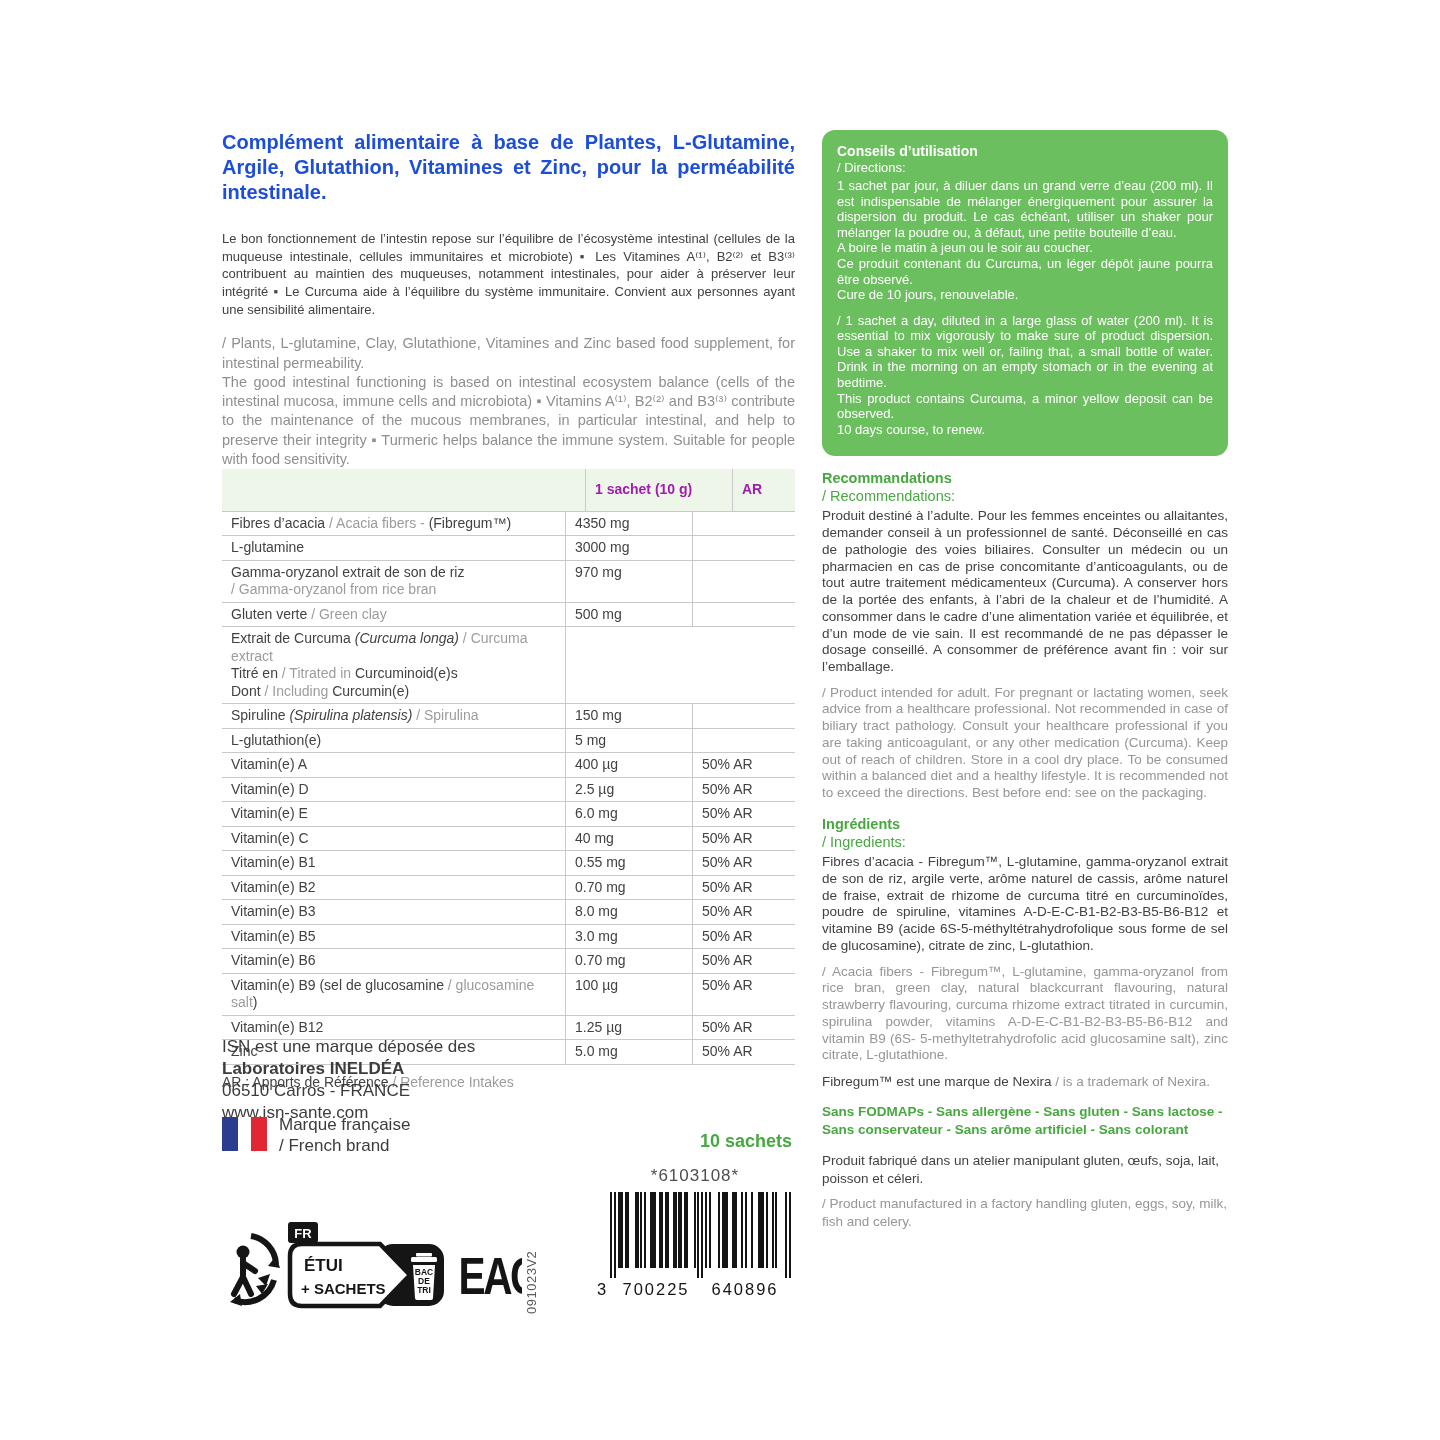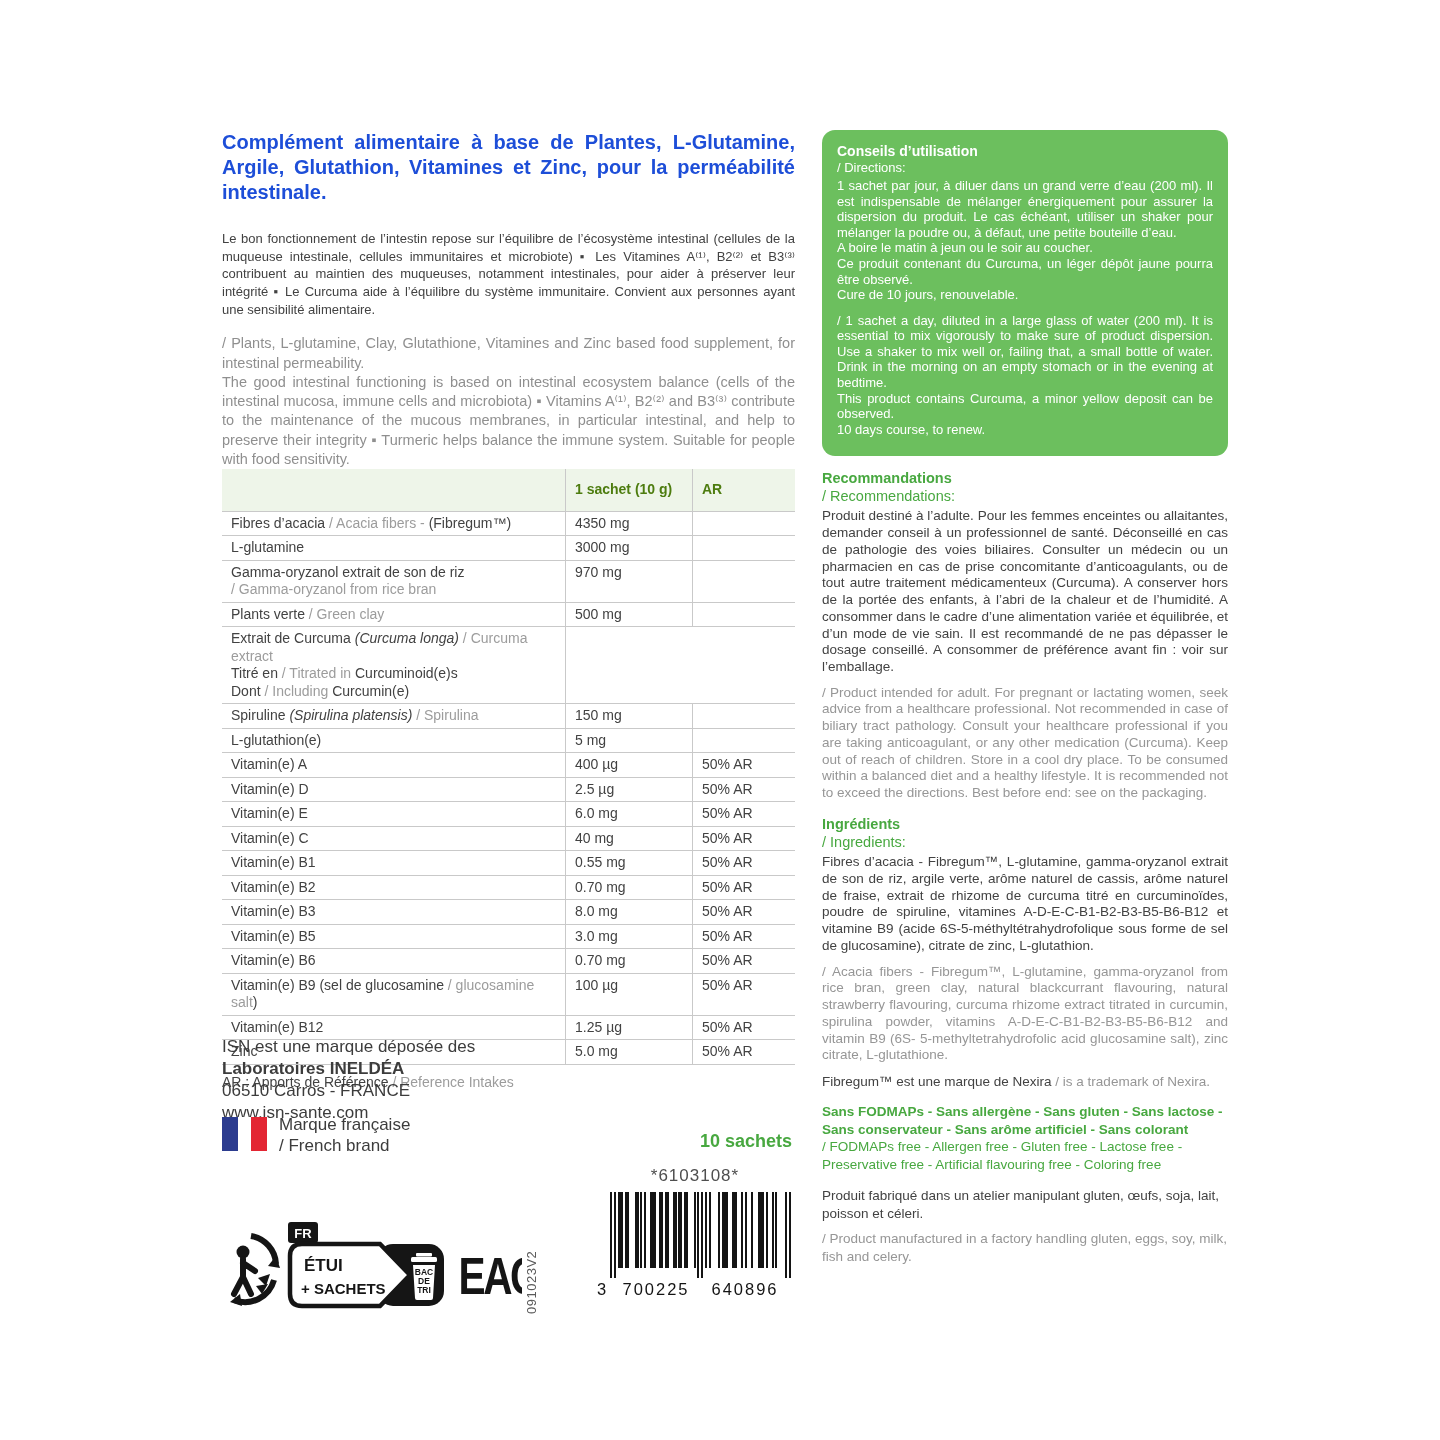--- a/index.html
+++ b/index.html
@@ -12,21 +12,21 @@
   .intro-fr{margin:24px 0 0;font-size:13px;line-height:1.38;color:#424242;text-align:justify;}
   .intro-en{color:#8f8f8f;font-size:14.5px;line-height:1.33;text-align:justify;}
   .intro-en.en1{margin:15px 0 0;}
   .intro-en.en2{margin:0;}
 
   .nut-heading{margin:17px 0 9px;font-size:15.5px;}
   .nh-fr{color:#48a840;font-weight:bold;}
   .nh-en{color:#48a840;}
 
   .ntable{border-bottom:1px solid #c9c9c9;font-size:14px;color:#424242;}
-  .nhead{display:flex;background:#eef5e9;color:#4d7c0f;font-weight:bold;font-size:14px;}
+  .nhead{display:flex;background:#eef5e9;color:#a21caf;font-weight:bold;font-size:14px;gap:20px;}
   .nhead .ncell{padding-top:12px;padding-bottom:12px;}
   .nrow{display:flex;border-top:1px solid #c9c9c9;}
   .ncell{padding:3px 8px 3px 9px;line-height:17.5px;box-sizing:border-box;}
   .cn{width:343px;}
   .cv{width:127px;border-left:1px solid #c9c9c9;}
   .ca{flex:1;border-left:1px solid #c9c9c9;}
   .p-g{color:#9c9c9c;}
   .p-i{font-style:italic;}
   .ar-note{margin:9px 0 0;font-size:14px;color:#424242;}
   .ar-note .g{color:#9c9c9c;}
@@ -120,21 +120,21 @@
               <div><span class="p-b">Gamma-oryzanol extrait de son de riz</span></div>
               <div><span class="p-g">/ Gamma-oryzanol from rice bran</span></div>
             </div>
             <div class="ncell cv">
               <div>970 mg</div>
             </div>
             <div class="ncell ca"></div>
           </div>
           <div class="nrow">
             <div class="ncell cn">
-              <div><span class="p-b">Plants verte</span><span class="p-g"> / Green clay</span></div>
+              <div><span class="p-b">Gluten verte</span><span class="p-g"> / Green clay</span></div>
             </div>
             <div class="ncell cv">
               <div>500 mg</div>
             </div>
             <div class="ncell ca"></div>
           </div>
           <div class="nrow">
             <div class="ncell cn">
               <div><span class="p-b">Extrait de Curcuma </span><span class="p-i">(Curcuma longa)</span><span class="p-g"> / Curcuma extract</span></div>
               <div><span class="p-b">Titré en</span><span class="p-g"> / Titrated in </span><span class="p-b">Curcuminoid(e)s</span></div>
@@ -293,21 +293,20 @@
     <p class="p-gray">/ Product intended for adult. For pregnant or lactating women, seek advice from a healthcare professional. Not recommended in case of biliary tract pathology. Consult your healthcare professional if you are taking anticoagulant, or any other medication (Curcuma).  Keep out of reach of children. Store in a cool dry place. To be consumed within a balanced diet and a healthy lifestyle. It is recommended not to exceed the directions. Best before end: see on the packaging.</p>
 
     <p class="sec-title">Ingrédients</p>
     <p class="sec-sub">/ Ingredients:</p>
     <p class="p-dark">Fibres d’acacia - Fibregum™, L-glutamine, gamma-oryzanol extrait de son de riz, argile verte, arôme naturel de cassis, arôme naturel de fraise, extrait de rhizome de curcuma titré en curcuminoïdes, poudre de spiruline,  vitamines A-D-E-C-B1-B2-B3-B5-B6-B12 et vitamine B9 (acide 6S-5-méthyltétrahydrofolique sous forme de sel de glucosamine), citrate de zinc, L-glutathion.</p>
     <p class="p-gray">/ Acacia fibers - Fibregum™, L-glutamine, gamma-oryzanol from rice bran, green clay, natural blackcurrant flavouring, natural strawberry flavouring, curcuma rhizome extract titrated in curcumin, spirulina powder, vitamins A-D-E-C-B1-B2-B3-B5-B6-B12 and vitamin B9 (6S- 5-methyltetrahydrofolic acid glucosamine salt), zinc citrate, L-glutathione.</p>
 
     <p class="tm-line"><span>Fibregum™ est une marque de Nexira</span><span class="g"> / is a trademark of Nexira.</span></p>
 
     <p class="claims-fr">Sans FODMAPs - Sans allergène - Sans gluten - Sans lactose - Sans conservateur - Sans arôme artificiel - Sans colorant</p>
-    <p class="claims-en">/ FODMAPs free - Allergen free - Gluten free - Lactose free  - Preservative free - Artificial flavouring free - Coloring free</p>
 
     <p class="allergen-fr">Produit fabriqué dans un atelier manipulant gluten, œufs, soja, lait, poisson et céleri.</p>
     <p class="allergen-en">/ Product manufactured in a factory handling gluten, eggs, soy, milk, fish and celery.</p>
   </div>
 
   <div class="brand">
     <div>ISN est une marque déposée des</div>
     <div class="b">Laboratoires INELDÉA</div>
     <div>06510 Carros - FRANCE</div>
     <div>www.isn-sante.com</div>

